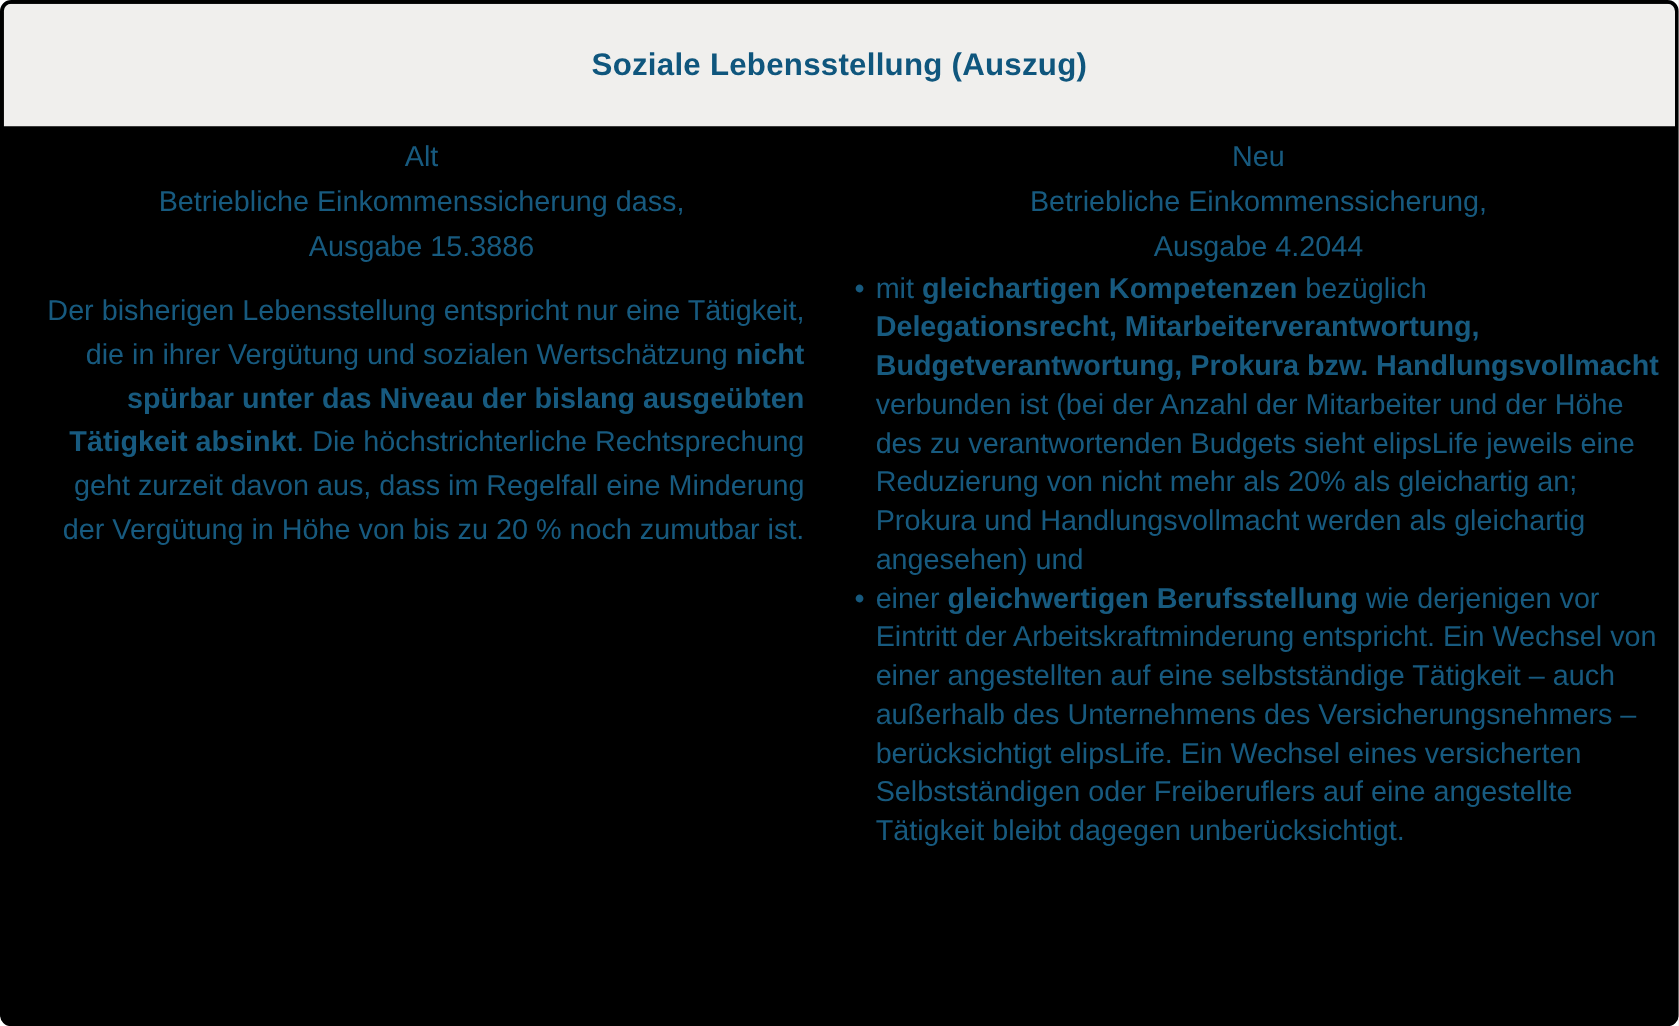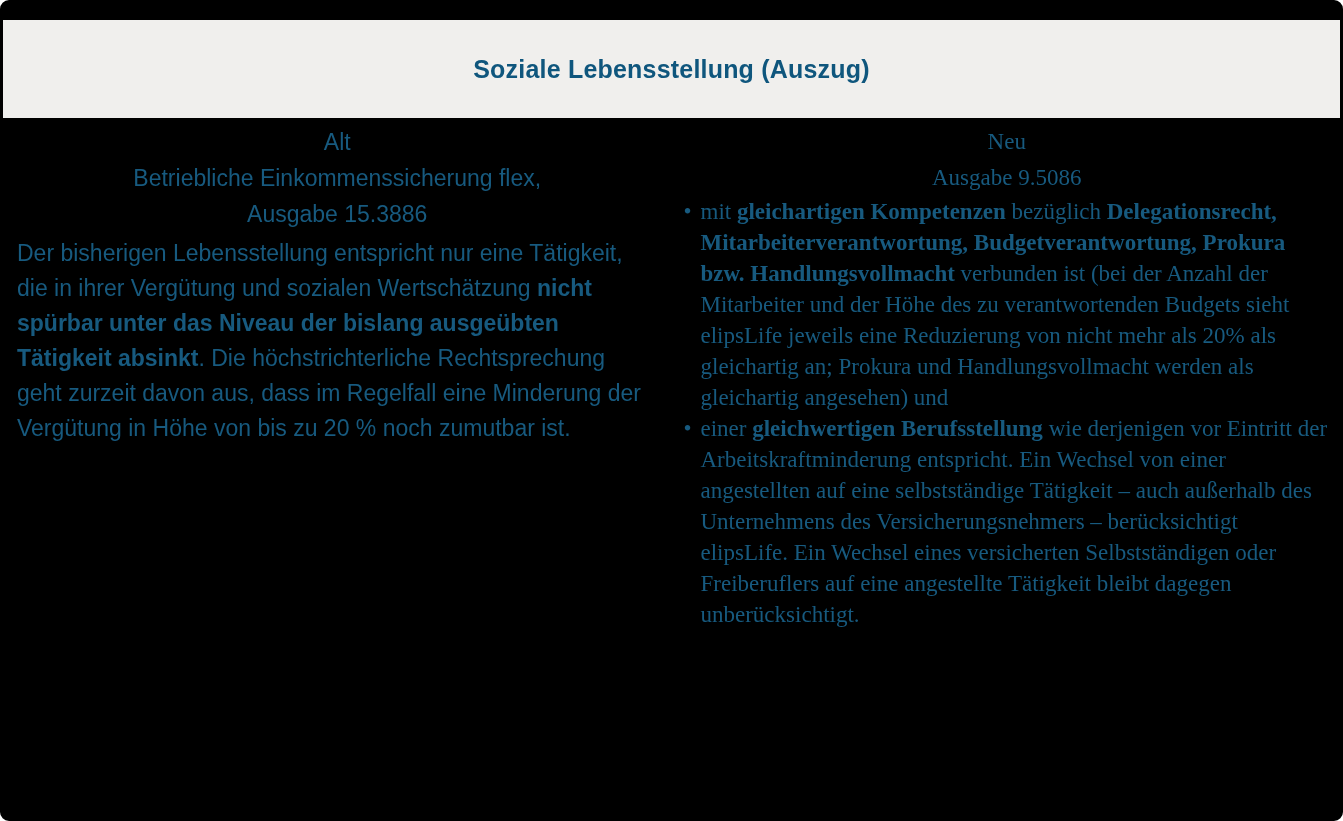--- a/index.html
+++ b/index.html
@@ -17,21 +17,20 @@
     border-radius: 9px;
     background: #000000;
     overflow: hidden;
   }
   .title-bar {
     height: 98px;
     background: #F0EFED;
     display: flex;
     align-items: center;
     justify-content: center;
-    margin-top: 17px;
   }
   .title-bar .page-title {
     font-size: 25px;
     font-weight: 700;
     color: #0F567D;
     letter-spacing: 0.2px;
   }
   .columns {
     display: flex;
     padding-top: 6px;
@@ -40,29 +39,29 @@
   }
   .column {
     width: 50%;
     box-sizing: border-box;
   }
   .col-heading {
     text-align: center;
     line-height: 36px;
   }
   .para {
-    margin: 4px;
+    margin: 16px;
     line-height: 35px;
+    text-align: right;
   }
   .column.left .para {
     padding: 0 12px 0 10px;
   }
   .column.right {
     padding: 0 9px 0 11px;
-    font-family: Liberation Serif, serif;
   }
   .bullet-list {
     list-style: none;
     margin: 0;
     padding: 0;
   }
   .bullet-list li {
     position: relative;
     padding-left: 18px;
     line-height: 31px;
@@ -81,30 +80,31 @@
 
   <div class="title-bar" style="background: rgb(240, 239, 237);">
     <div class="page-title" style="color: rgb(15, 86, 125);">Soziale Lebensstellung (Auszug)</div>
   </div>
 
   <div class="columns" style="color: rgb(23, 90, 127);">
 
     <div class="column left">
       <div class="col-heading">
         <div>Alt</div>
-        <div>Betriebliche Einkommenssicherung flex,</div>
+        <div>Betriebliche Einkommenssicherung dass,</div>
         <div>Ausgabe 15.3886</div>
       </div>
       <p class="para"><span>Der bisherigen Lebensstellung entspricht nur eine Tätigkeit, die in ihrer Vergütung und sozialen Wertschätzung </span><strong>nicht spürbar unter das Niveau der bislang ausgeübten Tätigkeit absinkt</strong><span>. Die höchstrichterliche Rechtsprechung geht zurzeit davon aus, dass im Regelfall eine Minderung der Vergütung in Höhe von bis zu 20 % noch zumutbar ist.</span></p>
     </div>
 
     <div class="column right">
       <div class="col-heading">
         <div>Neu</div>
-        <div>Ausgabe 9.5086</div>
+        <div>Betriebliche Einkommenssicherung,</div>
+        <div>Ausgabe 4.2044</div>
       </div>
       <ul class="bullet-list">
         <li>
           <span class="bullet">•</span>
           <span class="li-text"><span>mit </span><strong>gleichartigen Kompetenzen</strong><span> bezüglich </span><strong>Delegationsrecht, Mitarbeiterverantwortung, Budgetverantwortung, Prokura bzw. Handlungsvollmacht</strong><span> verbunden ist (bei der Anzahl der Mitarbeiter und der Höhe des zu verantwortenden Budgets sieht elipsLife jeweils eine Reduzierung von nicht mehr als 20% als gleichartig an; Prokura und Handlungsvollmacht werden als gleichartig angesehen) und</span></span>
         </li>
         <li>
           <span class="bullet">•</span>
           <span class="li-text"><span>einer </span><strong>gleichwertigen Berufsstellung</strong><span> wie derjenigen vor Eintritt der Arbeitskraftminderung entspricht. Ein Wechsel von einer angestellten auf eine selbstständige Tätigkeit – auch außerhalb des Unternehmens des Versicherungsnehmers – berücksichtigt elipsLife. Ein Wechsel eines versicherten Selbstständigen oder Freiberuflers auf eine angestellte Tätigkeit bleibt dagegen unberücksichtigt.</span></span>
         </li>

